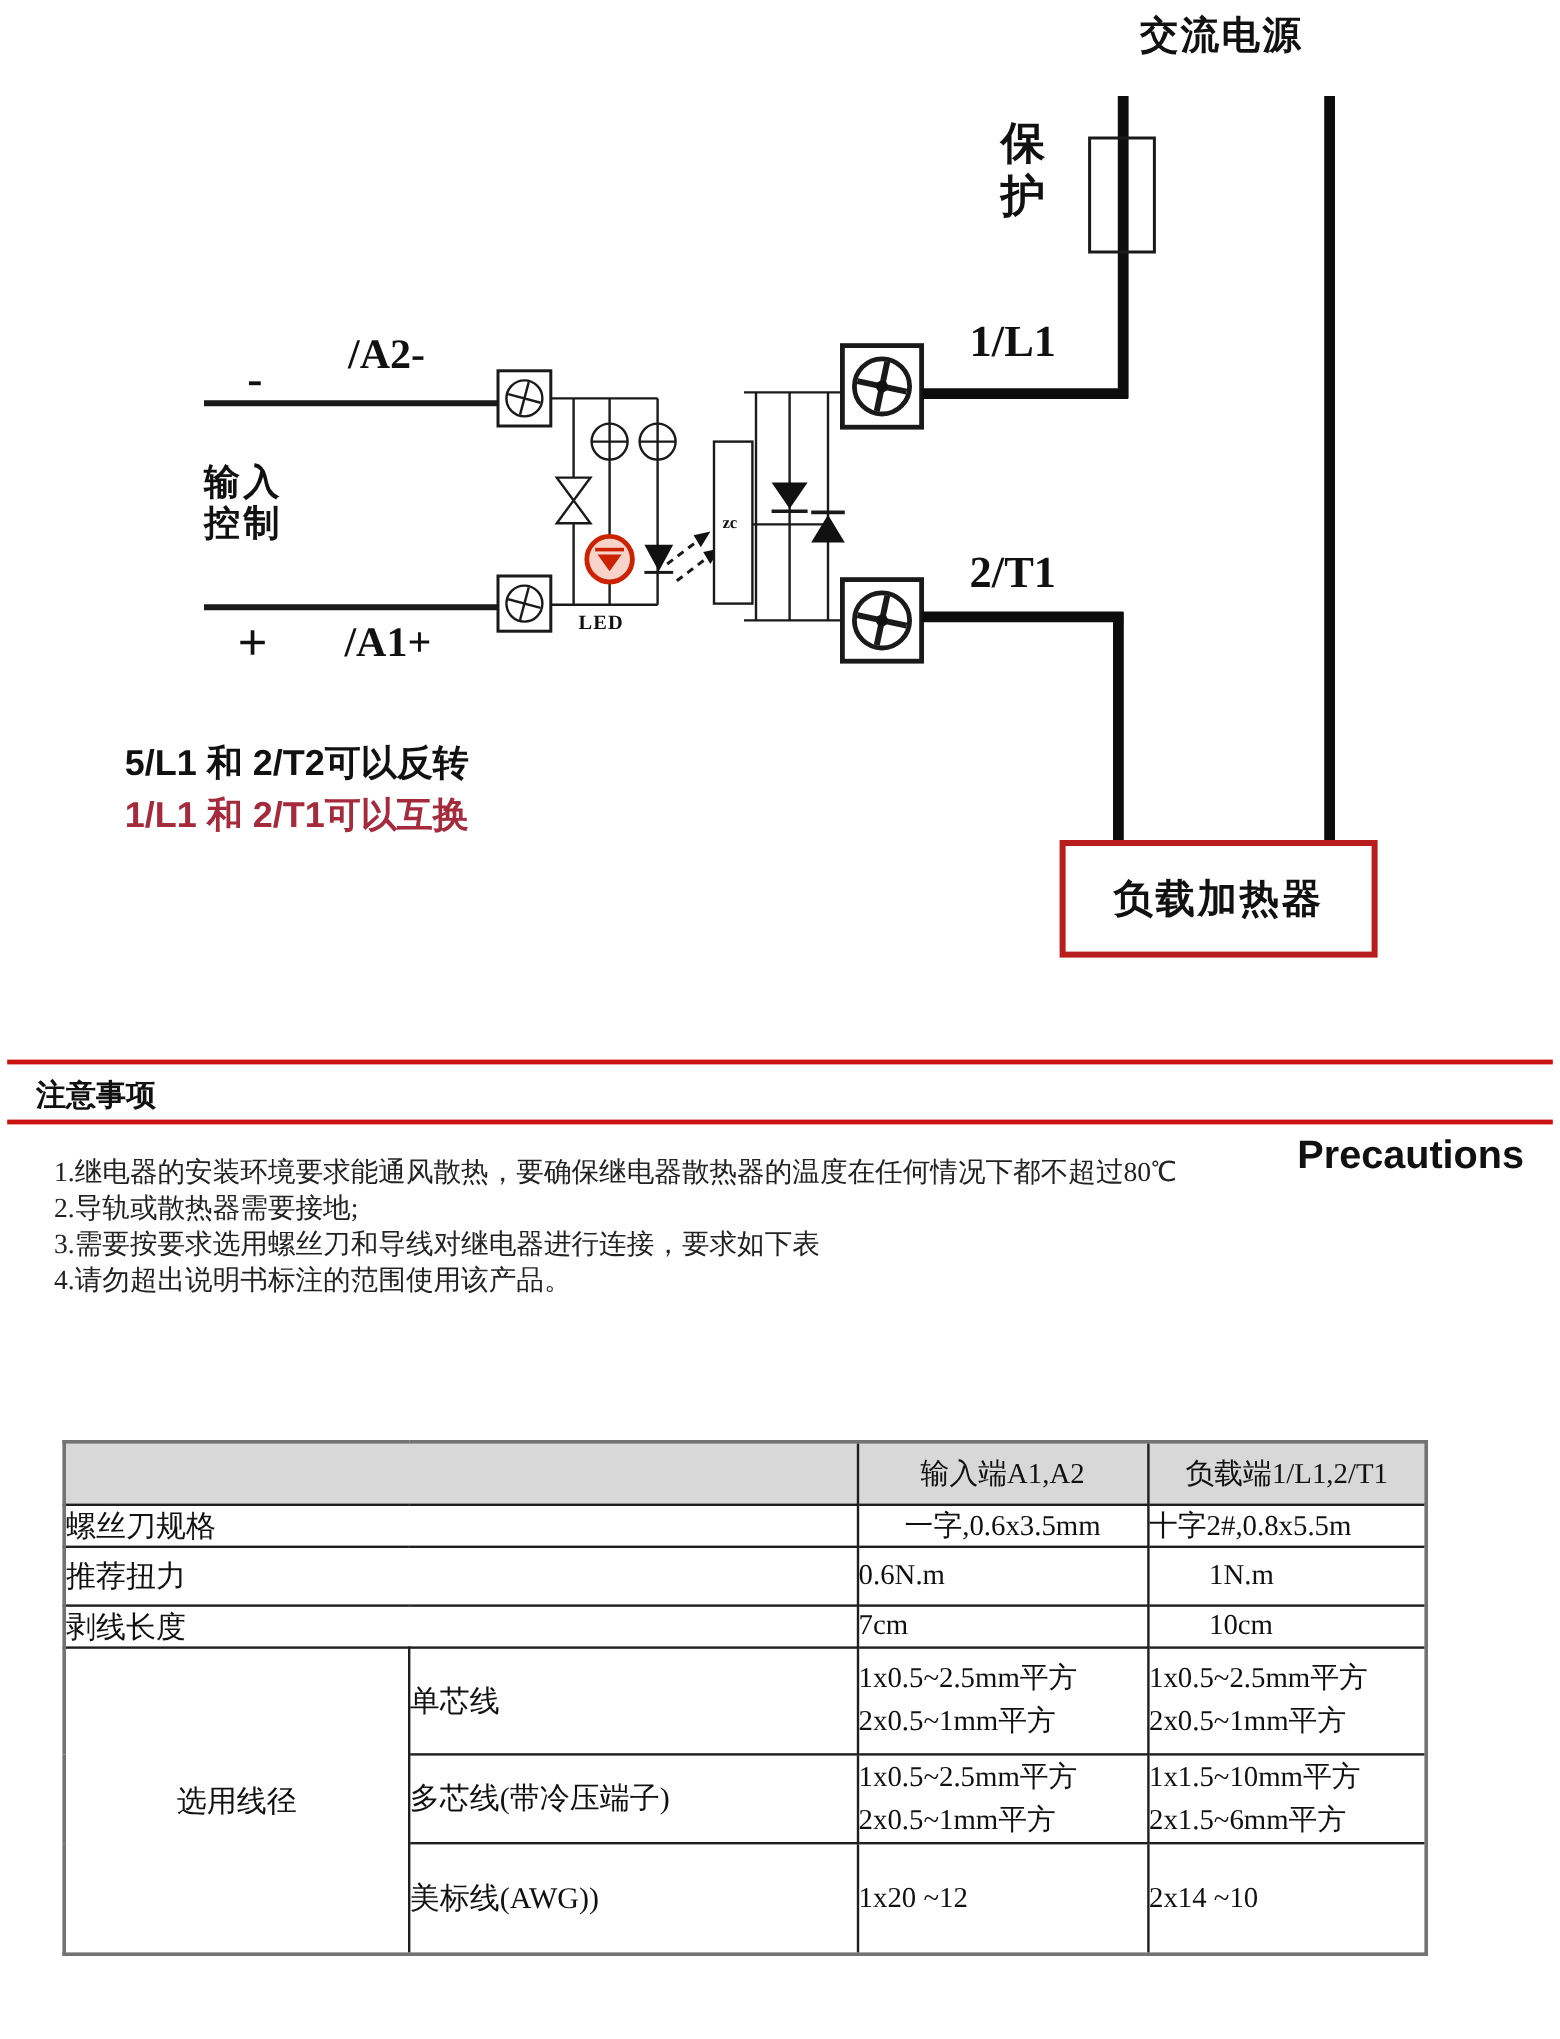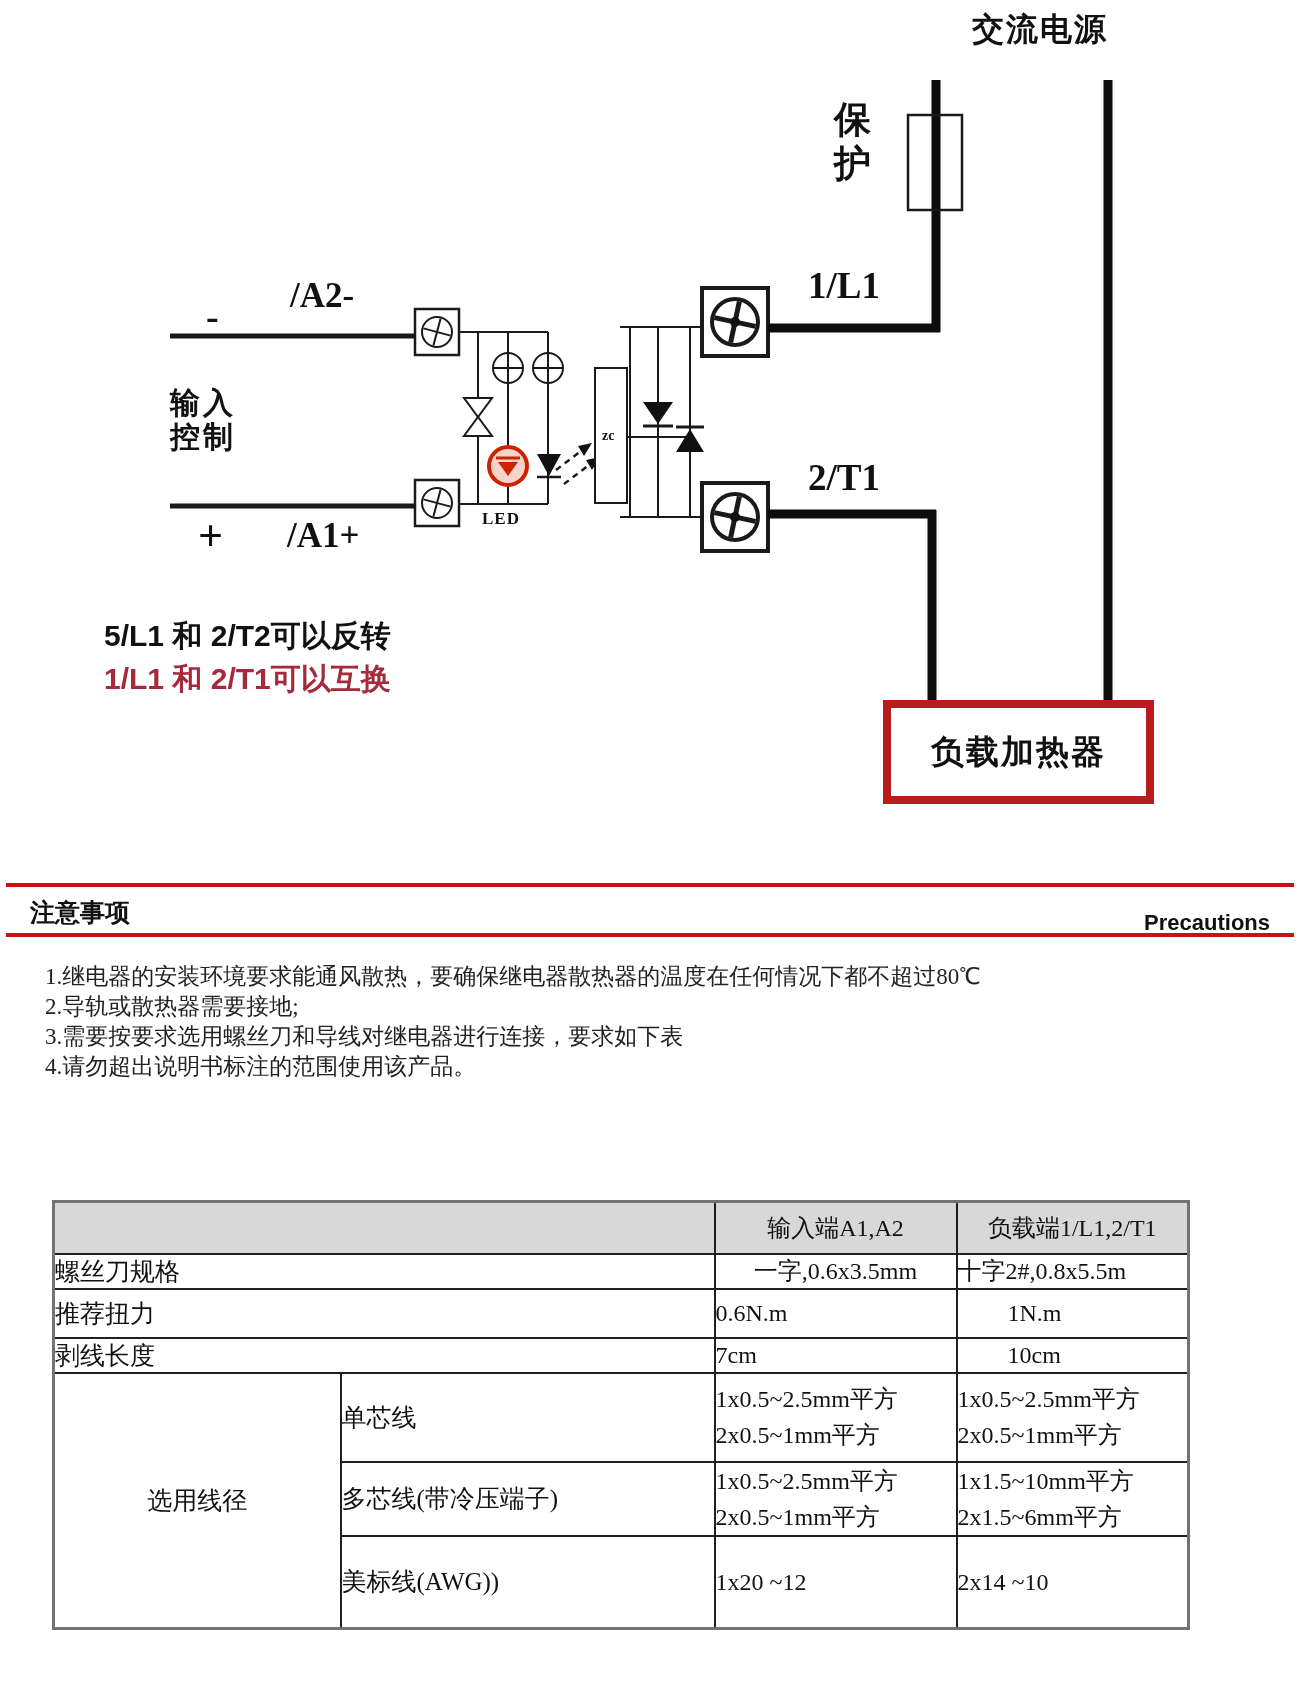--- a/index.html
+++ b/index.html
@@ -4,42 +4,42 @@
 <style>
   html,body{margin:0;padding:0;background:#fff;}
   #page{position:relative;width:1300px;height:1699px;background:#fff;overflow:hidden;
         font-family:"Liberation Sans",sans-serif;color:#111;}
   .abs{position:absolute;}
   .sans-b{font-family:"Liberation Sans",sans-serif;font-weight:bold;}
   .serif{font-family:"Liberation Serif",serif;}
   .serif-b{font-family:"Liberation Serif",serif;font-weight:bold;}
 
   
-  .lbl-ac{left:972px;top:8px;font-size:32px;letter-spacing:2px;}
+  .lbl-ac{left:950px;top:8px;font-size:32px;letter-spacing:2px;}
   .lbl-protect{left:834px;top:98px;width:42px;font-size:37px;line-height:44px;}
   .lbl-minus{left:206px;top:294px;font-size:38px;}
   .lbl-a2{left:290px;top:276px;font-size:35px;}
   .lbl-inctrl{left:170px;top:386px;font-size:30px;line-height:34px;letter-spacing:3px;}
   .lbl-plus{left:198px;top:510px;font-size:44px;}
   .lbl-a1{left:287px;top:516px;font-size:35px;}
   .lbl-led{left:482px;top:509px;font-size:17px;letter-spacing:1px;}
   .lbl-1l1{left:808px;top:264px;font-size:37px;}
   .lbl-2t1{left:808px;top:456px;font-size:37px;}
-  .heater-box{left:883px;top:700px;width:255px;height:88px;border:8px solid #b91c1c;
+  .heater-box{left:883px;top:700px;width:255px;height:88px;border:5px solid #b91c1c;
               display:flex;align-items:center;justify-content:center;
               font-size:33px;font-weight:bold;letter-spacing:2px;background:#fff;}
   .note1{left:104px;top:616px;font-size:30px;}
   .note2{left:104px;top:659px;font-size:30px;color:#a52a3c;}
   .note3{left:102px;top:750px;font-size:31px;}
 
   
   .rule{left:6px;width:1288px;height:4px;background:#cc1111;}
   .rule1{top:883px;} .rule2{top:933px;}
   .title-zh{left:30px;top:896px;font-size:25px;font-weight:600;}
-  .title-en{right:30px;top:910px;font-size:22px;}
+  .title-en{right:30px;top:943px;font-size:33px;}
 
   .plist{left:45px;top:962px;font-size:23px;line-height:30px;color:#222;}
 
   
   table.spec{position:absolute;left:52px;top:1200px;border-collapse:collapse;table-layout:fixed;
              font-family:"Liberation Serif",serif;font-size:24px;color:#111;}
   table.spec td{border:2px solid #1f1f1f;vertical-align:middle;padding:0;}
   table.spec{border:3px solid #737373;}
   td.hdr{background:#d8d8d8;text-align:center;font-size:24px;}
   td.rowlbl{padding-left:16px;font-size:25px;}

